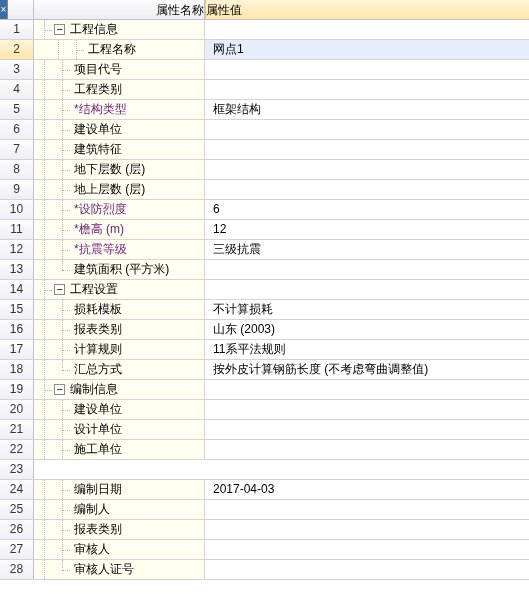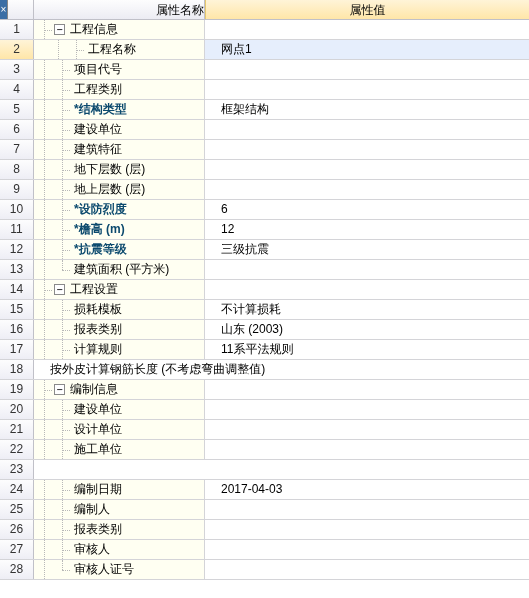--- a/index.html
+++ b/index.html
@@ -38,21 +38,20 @@
     border-right: 1px solid #c0c0c8;
   }
   .hdr .c-name {
     width: 171px;
     border-right: 1px solid #c0c0c8;
     text-align: right;
     line-height: 20px;
   }
   .hdr .c-val {
     flex: 1;
-    text-align: center;
     line-height: 20px;
     background: linear-gradient(#fff4d8, #ffe6a8);
     border-left: 1px solid #e6c86e;
   }
   .grid {
     display: flex;
     flex-direction: column;
   }
   .row {
     display: flex;
@@ -75,21 +74,21 @@
     border-right: 1px solid #d4d4d8;
     background: #fffff2;
     display: flex;
     align-items: center;
     padding-left: 2px;
     overflow: hidden;
     white-space: nowrap;
   }
   .valcell {
     flex: 1;
-    padding-left: 16px;
+    padding-left: 8px;
     line-height: 19px;
     background: #fff;
     overflow: hidden;
     white-space: nowrap;
   }
   .row.sel .namecell { background: #fffff2; padding-left: 16px; }
   .row.sel .valcell { background: #e6eefc; }
   .tree {
     display: inline-flex;
     align-items: center;
@@ -118,21 +117,21 @@
     border:1px solid #8a8a8a;
     background:#fff;
     display:inline-flex;
     align-items:center; justify-content:center;
     font-size:10px; line-height:9px;
     margin-right:3px;
     cursor:pointer;
     font-family: monospace;
   }
   .lbl { padding-left:2px; }
-  .blue { color:#0c4a6e;font-weight:bold; }
+  .blue { color:#701a75; }
   .bottom-stub {
     height: 2px;
   }
 </style>
 </head>
 <body>
 
 <div class="wrap">
   <div class="hdr">
     <div class="c-close">
@@ -325,20 +324,27 @@
           <span class="tree">
             <span class="spacer"></span>
             <span class="branch mid"></span>
           </span>
           <span class="lbl">计算规则</span>
         </div>
         <div class="valcell">11系平法规则</div>
       </div>
       <div class="row">
         <div class="rownum">18</div>
+        <div class="namecell">
+          <span class="tree">
+            <span class="spacer"></span>
+            <span class="branch"></span>
+          </span>
+          <span class="lbl">汇总方式</span>
+        </div>
         <div class="valcell">按外皮计算钢筋长度 (不考虑弯曲调整值)</div>
       </div>
       <div class="row">
         <div class="rownum">19</div>
         <div class="namecell">
           <span class="tree">
             <span class="branch mid"></span>
             <span class="expander">−</span>
           </span>
           <span class="lbl">编制信息</span>

